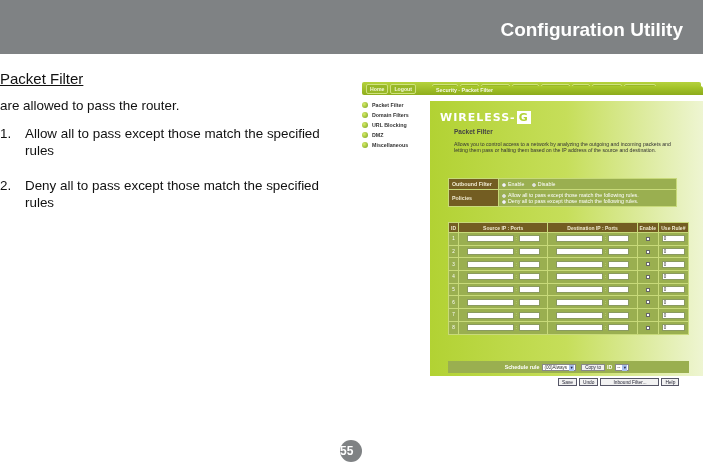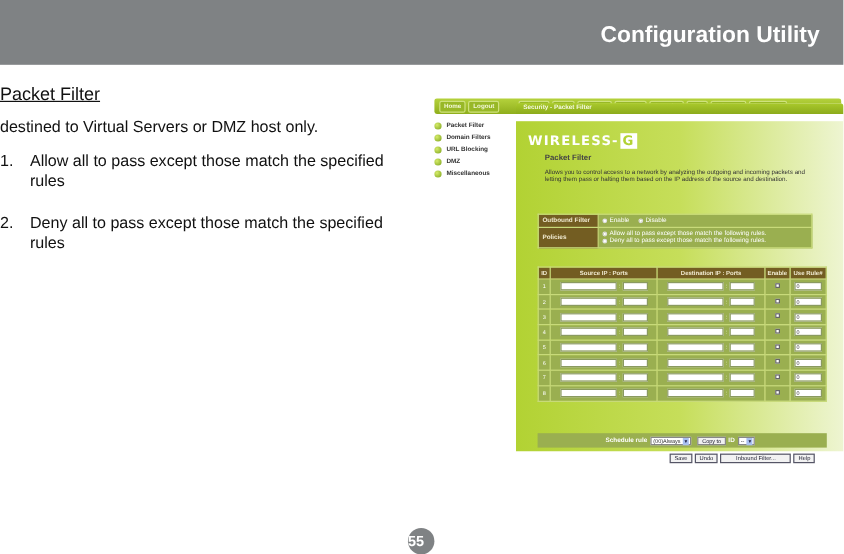--- a/index.html
+++ b/index.html
@@ -65,21 +65,21 @@
 </head>
 <body>
 
 <div class="header-bar">
   <div class="header-title">Configuration Utility</div>
 </div>
 
 <div class="doc-text">
   <div class="doc-heading">Packet Filter</div>
   <div class="doc-para">
-    <div>destined to Virtual Servers or DMZ host only.</div>
+    <div>are allowed to pass the router.</div>
   </div>
   <ul class="doc-list">
     <li>
         <span class="num">1.</span>
         <span>Allow all to pass except those match the specified rules</span>
       </li>
     <li>
         <span class="num">2.</span>
         <span>Deny all to pass except those match the specified rules</span>
       </li>

